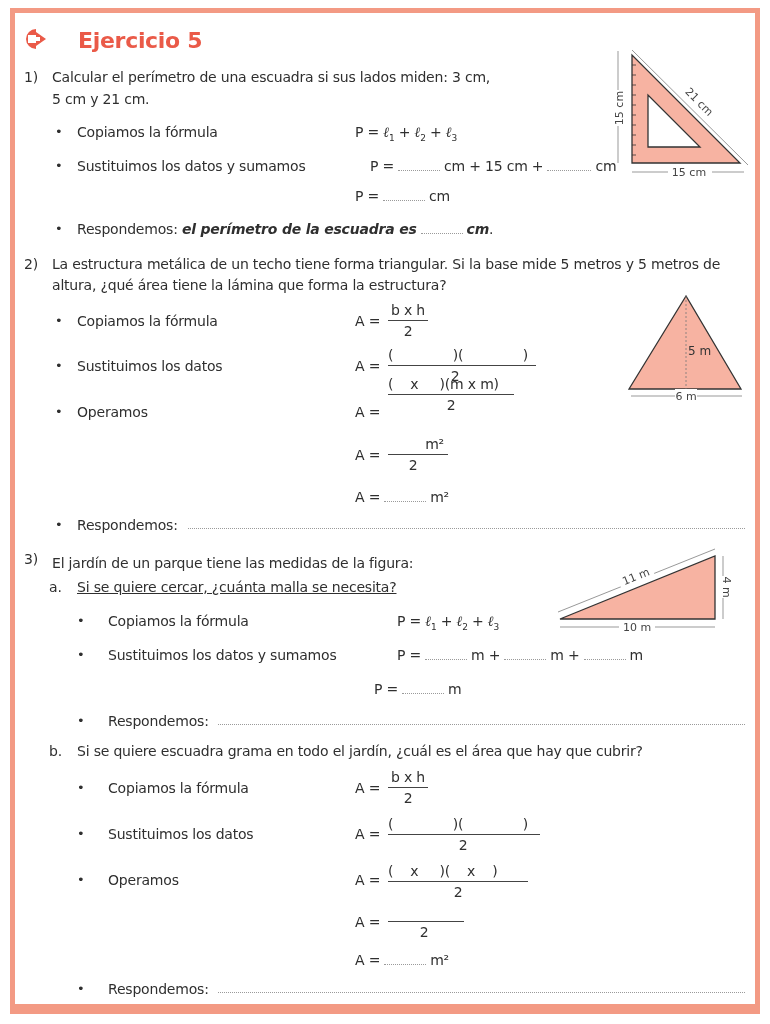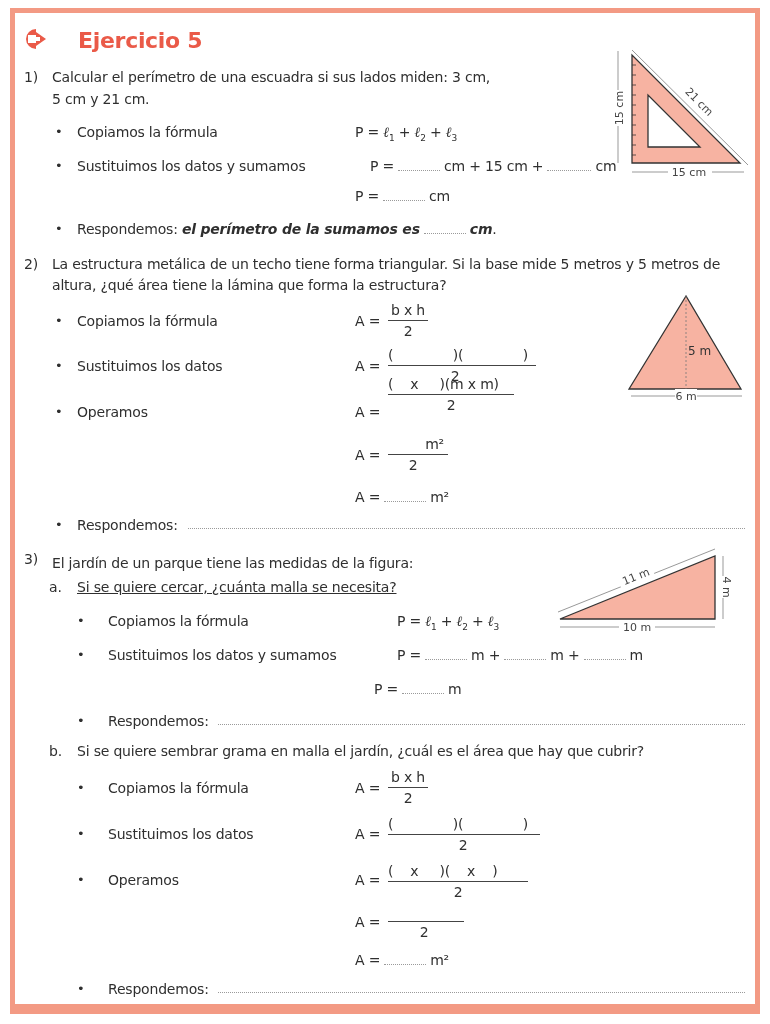--- a/index.html
+++ b/index.html
@@ -44,21 +44,21 @@
 <div class="abs t" style="left:77px;top:157px;">Sustituimos los datos y sumamos</div>
 <div class="abs t" style="left:355px;top:157px;margin-left:15px;">
   <span>P =</span><span class="blank" style="width:42px"></span><span>cm</span> <span>+ 15 cm +</span><span class="blank" style="width:44px"></span><span>cm</span>
 </div>
 <div class="abs t" style="left:355px;top:187px;">
   <span>P =</span><span class="blank" style="width:42px"></span><span>cm</span>
 </div>
 
 <div class="bullet abs" style="left:55px;top:221px;">•</div>
 <div class="abs t" style="left:77px;top:220px;">
-  <span>Respondemos:</span> <span class="bold-it">el perímetro de la sumamos es</span><span class="blank" style="width:42px"></span><span class="bold-it">cm</span>.
+  <span>Respondemos:</span> <span class="bold-it">el perímetro de la escuadra es</span><span class="blank" style="width:42px"></span><span class="bold-it">cm</span>.
 </div>
 
 <svg class="abs" style="left:610px;top:45px;" width="150" height="135">
   <line x1="8" y1="6" x2="8" y2="118" stroke="#999" stroke-width="1"></line>
   <line x1="22" y1="5" x2="138" y2="120" stroke="#999" stroke-width="1"></line>
   <line x1="22" y1="127" x2="134" y2="127" stroke="#999" stroke-width="1"></line>
   <path d="M22 10 L22 118 L130 118 Z M38 50 L38 102 L90 102 Z" fill="#f7b3a2" fill-rule="evenodd" stroke="#333" stroke-width="1.3"></path>
   <g stroke="#333" stroke-width="0.8">
     <line x1="22" y1="20" x2="26" y2="20"></line>
       <line x1="22" y1="30" x2="26" y2="30"></line>
@@ -170,21 +170,21 @@
     </g>
   <line x1="168" y1="8" x2="168" y2="71" stroke="#999" stroke-width="1"></line>
   <rect x="162" y="28" width="12" height="22" fill="#fff"></rect>
   <text x="168" y="39" font-size="11" fill="#444" text-anchor="middle" transform="rotate(90 168 39)" font-family="DejaVu Sans, sans-serif">4 m</text>
   <line x1="5" y1="79" x2="160" y2="79" stroke="#999" stroke-width="1"></line>
   <rect x="64" y="73" width="36" height="12" fill="#fff"></rect>
   <text x="82" y="83" font-size="11" fill="#444" text-anchor="middle" font-family="DejaVu Sans, sans-serif">10 m</text>
 </svg>
 
 <div class="abs t" style="left:49px;top:742px;">b.</div>
-<div class="abs t" style="left:77px;top:742px;">Si se quiere sembrar grama en malla el jardín, ¿cuál es el área que hay que cubrir?</div>
+<div class="abs t" style="left:77px;top:742px;">Si se quiere escuadra grama en todo el jardín, ¿cuál es el área que hay que cubrir?</div>
 
 <div class="bullet abs" style="left:77px;top:780px;">•</div>
 <div class="abs t" style="left:108px;top:779px;">Copiamos la fórmula</div>
 <div class="abs t" style="left:355px;top:779px;">A =</div>
 <div class="frac abs t" style="left:388px;top:768px;width:40px;">
   <div style="text-align:center">b x h</div>
     <div class="bar" style="left:0;top:19px;width:40px;"></div>
     <div style="text-align:center;margin-top:3px">2</div>
 </div>
 

